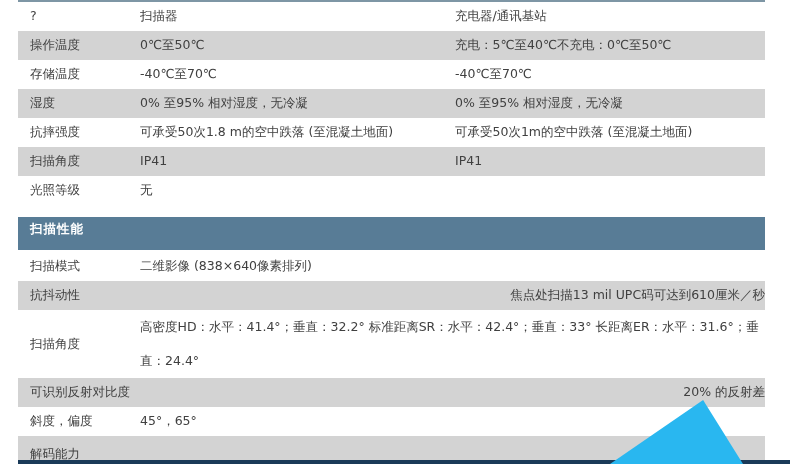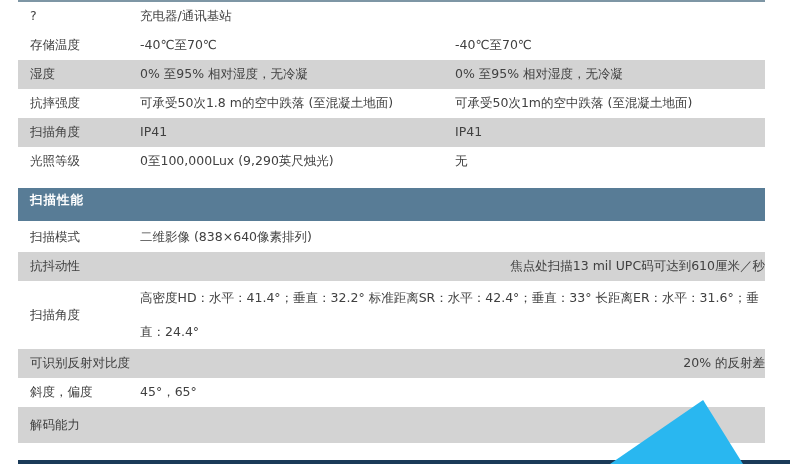--- a/index.html
+++ b/index.html
@@ -39,24 +39,30 @@
 </style>
 </head>
 <body>
 
 <div class="page">
   <div class="spec-table">
     <div class="toprule"></div>
 
     <div class="row">
       <div class="cell label">?</div>
+      <div class="cell">扫描器</div>
       <div class="cell">充电器/通讯基站</div>
     </div>
 
     <div id="sec1">
+        <div class="row shade">
+    <div class="cell label">操作温度</div>
+    <div class="cell v1">0℃至50℃</div>
+    <div class="cell v2">充电：5℃至40℃不充电：0℃至50℃</div>
+  </div>
         <div class="row">
     <div class="cell label">存储温度</div>
     <div class="cell v1">-40℃至70℃</div>
     <div class="cell v2">-40℃至70℃</div>
   </div>
         <div class="row shade">
     <div class="cell label">湿度</div>
     <div class="cell v1">0% 至95% 相对湿度，无冷凝</div>
     <div class="cell v2">0% 至95% 相对湿度，无冷凝</div>
   </div>
@@ -65,21 +71,20 @@
     <div class="cell v1">可承受50次1.8 m的空中跌落 (至混凝土地面)</div>
     <div class="cell v2">可承受50次1m的空中跌落 (至混凝土地面)</div>
   </div>
         <div class="row shade">
     <div class="cell label">扫描角度</div>
     <div class="cell v1">IP41</div>
     <div class="cell v2">IP41</div>
   </div>
         <div class="row">
     <div class="cell label">光照等级</div>
-    <div class="cell v1">0至100,000Lux (9,290英尺烛光)</div>
     <div class="cell v2">无</div>
   </div>
       </div>
 
     <div class="section-title">扫描性能</div>
 
     <div id="sec2">
         <div class="row two">
     <div class="cell label">扫描模式</div>
     <div class="cell vfull">二维影像 (838×640像素排列)</div>

